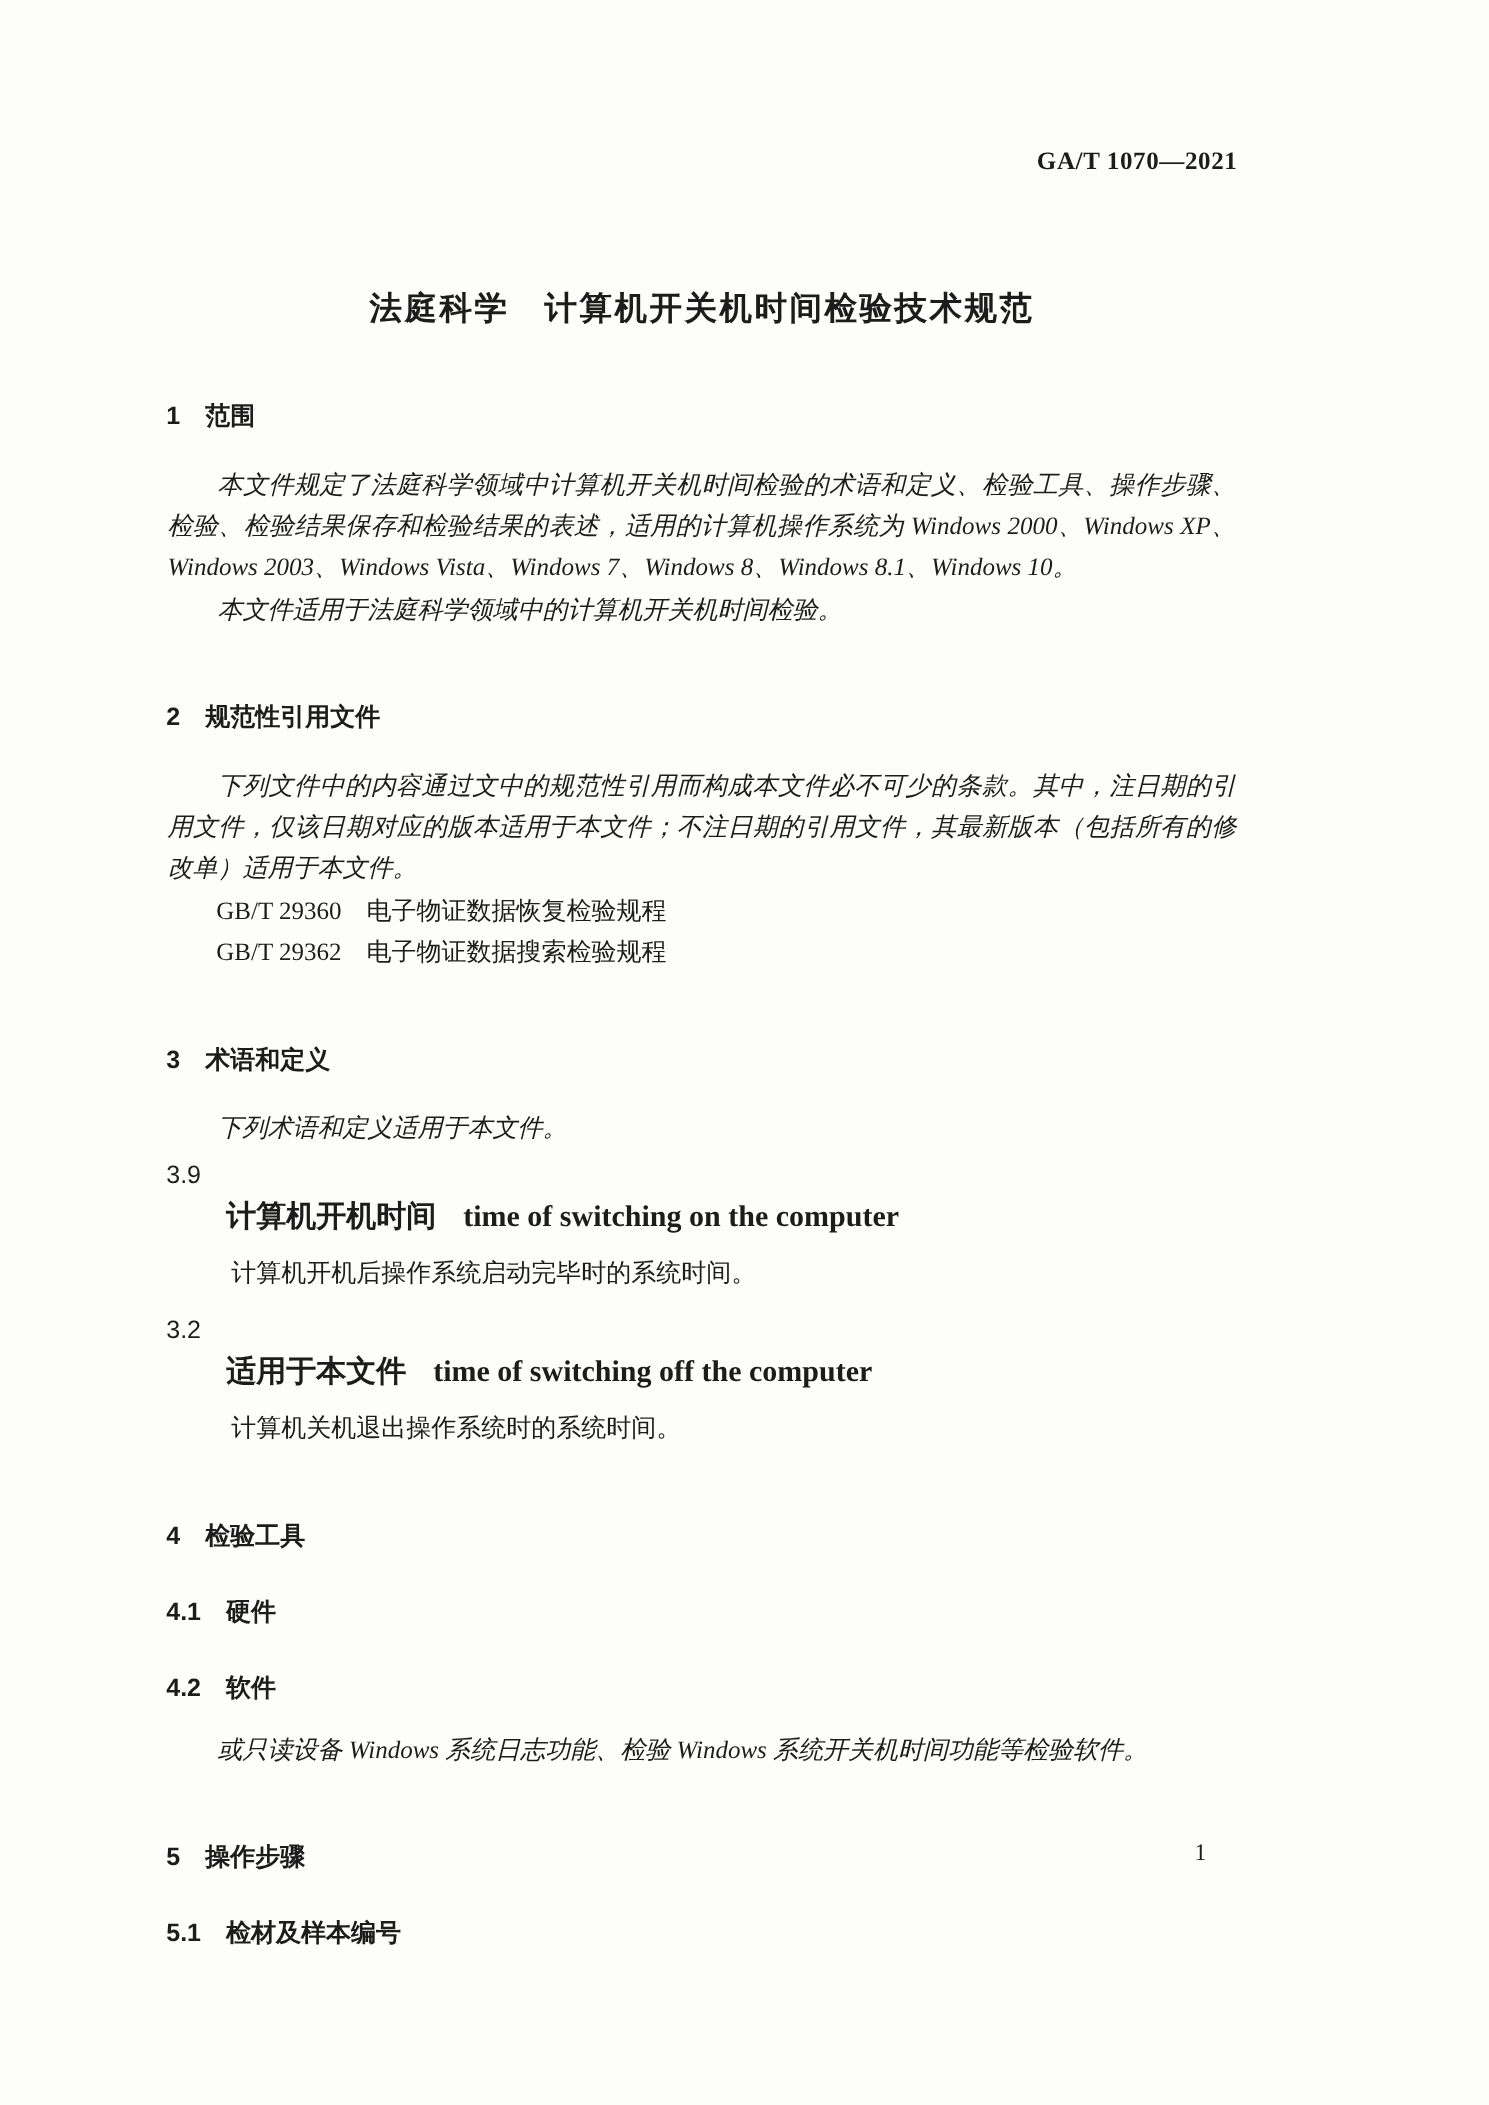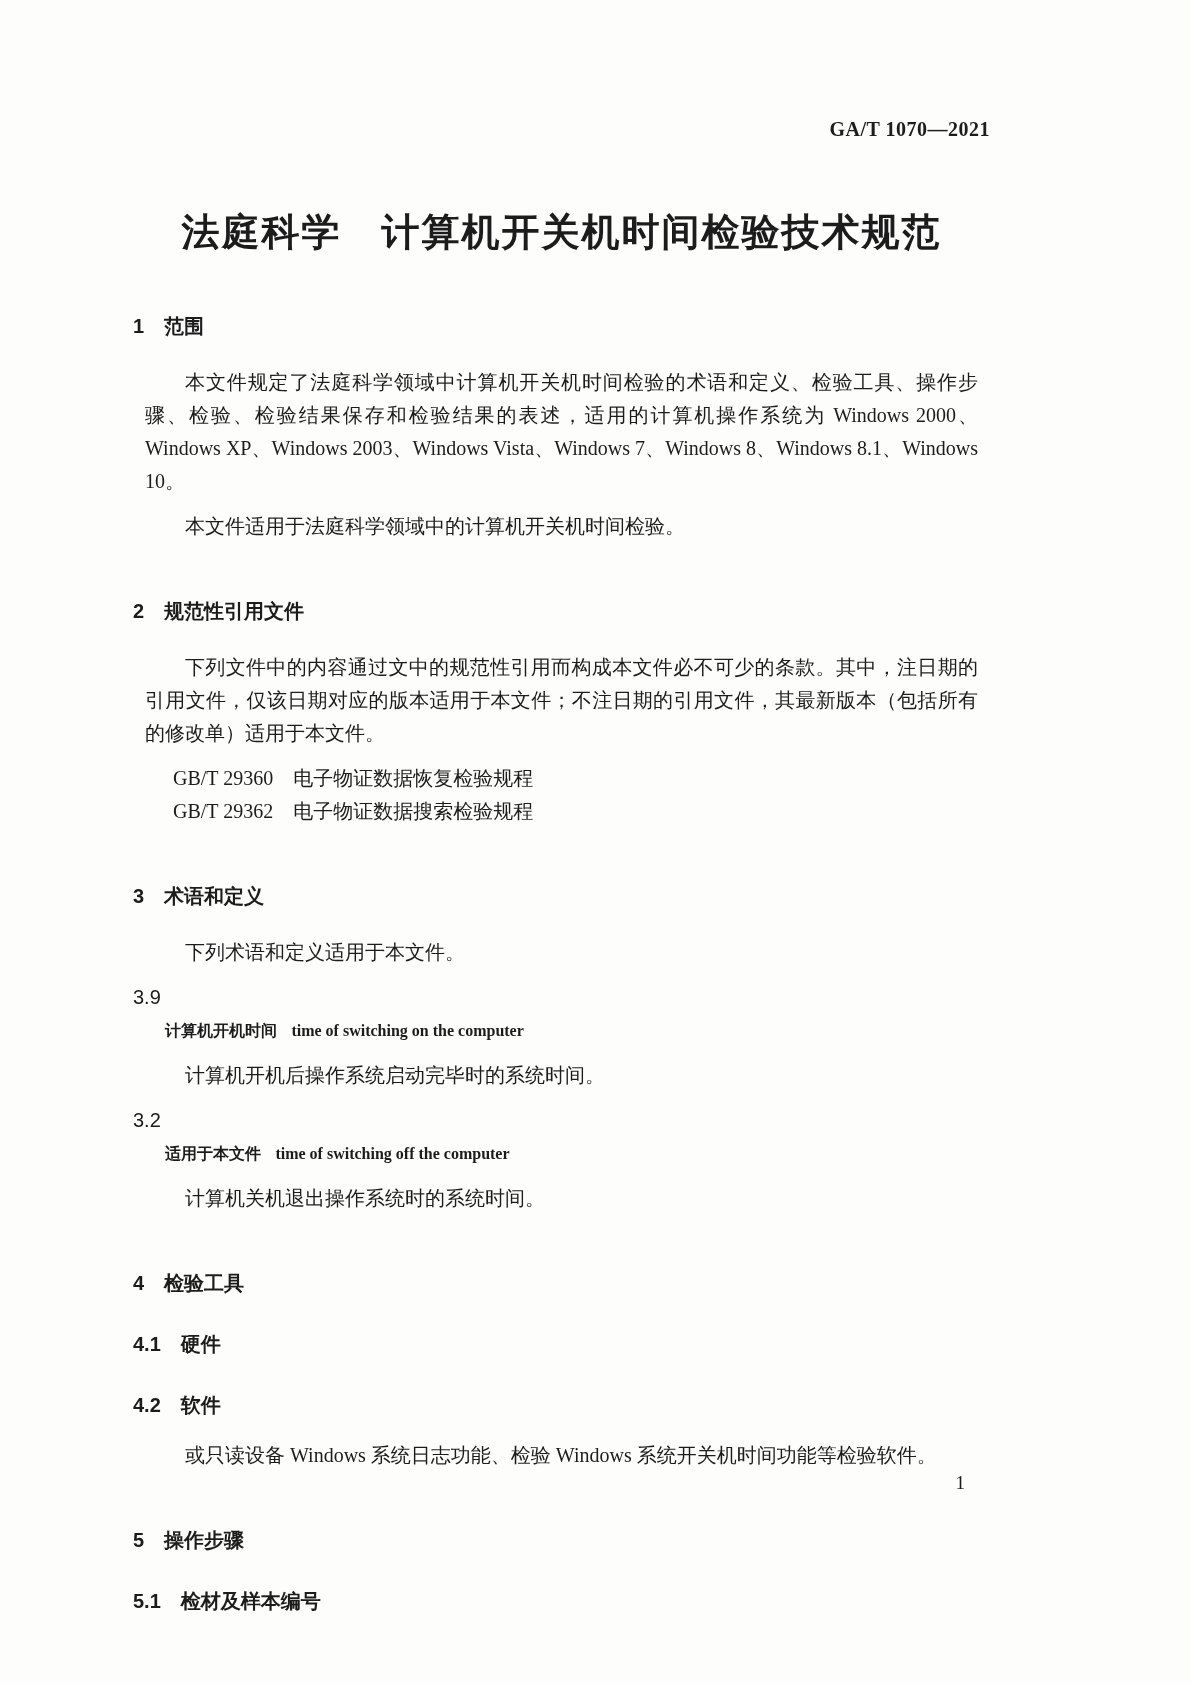--- a/index.html
+++ b/index.html
@@ -23,60 +23,61 @@
   }
   .doc-header {
     padding-top: 118px;
     text-align: right;
     font-size: 20px;
     font-weight: bold;
     letter-spacing: 0.5px;
     font-family: "Liberation Serif", "DejaVu Serif", serif;
   }
   .doc-title {
-    margin: 66px 0 0 0;
+    margin: 88px 0 0 0;
     text-align: center;
-    font-size: 38px;
+    font-size: 26px;
     font-weight: bold;
     letter-spacing: 2px;
     font-family: "Liberation Sans", "DejaVu Sans", sans-serif;
   }
   .sec-heading {
     font-family: "Liberation Sans", "DejaVu Sans", sans-serif;
     font-size: 20px;
     font-weight: bold;
     margin: 55px 0 26px 0;
   }
   .sub-heading {
     font-family: "Liberation Sans", "DejaVu Sans", sans-serif;
     font-size: 20px;
     font-weight: bold;
     margin: 34px 0 20px 0;
   }
   .body-para {
     font-size: 20px;
     line-height: 33px;
-    margin: 12px;
+    margin: 1px;
     text-indent: 2em;
     text-align: justify;
+    font-style: italic;
   }
   .ref-line {
     font-size: 20px;
     line-height: 33px;
     margin: 0;
     text-indent: 2em;
   }
   .term-number {
     font-family: "Liberation Sans", "DejaVu Sans", sans-serif;
     font-size: 20px;
     line-height: 33px;
     margin: 4px 0 0 0;
   }
   .term-line {
-    font-size: 16px;
+    font-size: 24px;
     line-height: 33px;
     margin: 0;
     text-indent: 2em;
     font-weight: bold;
   }
   .term-zh {
     font-family: "Liberation Sans", "DejaVu Sans", sans-serif;
   }
   .term-en {
     font-family: "Liberation Serif", "DejaVu Serif", serif;

